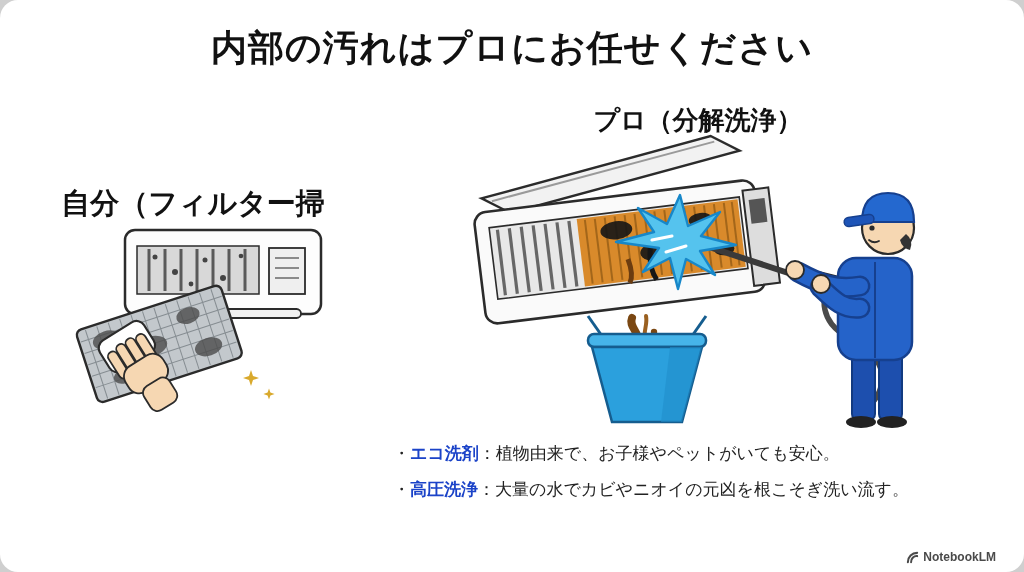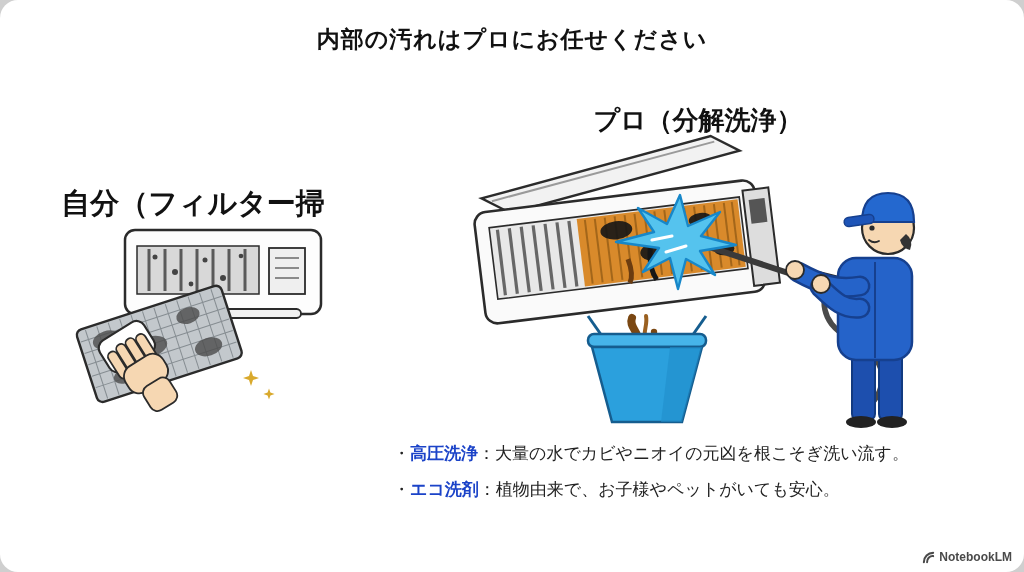--- a/index.html
+++ b/index.html
@@ -7,42 +7,42 @@
     width:1024px;height:572px;position:relative;
     background:#cfcfcf;
     font-family:"Liberation Sans","DejaVu Sans",sans-serif;
     overflow:hidden;
   }
   .card{
     position:absolute;inset:0;background:#ffffff;border-radius:18px;overflow:hidden;
   }
   .page-title{
     position:absolute;top:24px;left:0;width:100%;
-    text-align:center;font-size:23px;font-weight:800;color:#111;
+    text-align:center;font-size:36px;font-weight:800;color:#111;
     letter-spacing:1px;
   }
   .label{
     position:absolute;font-weight:800;color:#111;text-align:center;
   }
   .label-right{top:103px;left:528px;width:340px;font-size:26px;}
   .label-left{top:184px;left:38px;width:310px;font-size:29px;}
   .illus{position:absolute;}
   .illus-left{left:55px;top:212px;width:310px;height:200px;}
   .illus-right{left:420px;top:130px;width:540px;height:300px;}
   .bullets{
     position:absolute;left:393px;top:436px;width:610px;
   }
   .bullet-row{
     font-size:17px;line-height:36px;white-space:nowrap;color:#222;
   }
   .bullet-row .marker{color:#222;}
   .bullet-row .lead{color:#1b43c8;font-weight:800;}
   .bullet-row .rest{color:#222;}
   .watermark{
-    position:absolute;right:12px;bottom:8px;display:flex;align-items:center;gap:4px;
+    position:absolute;right:28px;bottom:8px;display:flex;align-items:center;gap:4px;
     color:#4a4a4a;font-size:12px;font-weight:600;
   }
   svg{display:block;}
 </style>
 </head>
 <body>
 
 <div class="card">
 
   <div class="page-title">内部の汚れはプロにお任せください</div>
@@ -233,24 +233,24 @@
         <g>
           <path d="M442,92 Q442,63 468,63 Q494,63 494,92 Z" fill="#2468cf" stroke="#16408f" stroke-width="2.2"></path>
           <rect x="424" y="86" width="30" height="9" rx="4.5" fill="#1d54b8" stroke="#16408f" stroke-width="1.5" transform="rotate(-8 439 90)"></rect>
         </g>
       </g>
     </svg>
   </div>
 
   <div class="bullets">
     <div class="bullet-row">
-      <span class="marker">・</span><span class="lead">高圧洗浄</span><span class="rest">：大量の水でカビやニオイの元凶を根こそぎ洗い流す。</span>
+      <span class="marker">・</span><span class="lead">エコ洗剤</span><span class="rest">：植物由来で、お子様やペットがいても安心。</span>
     </div>
     <div class="bullet-row">
-      <span class="marker">・</span><span class="lead">エコ洗剤</span><span class="rest">：植物由来で、お子様やペットがいても安心。</span>
+      <span class="marker">・</span><span class="lead">高圧洗浄</span><span class="rest">：大量の水でカビやニオイの元凶を根こそぎ洗い流す。</span>
     </div>
   </div>
 
   <div class="watermark">
     <span>
       <svg width="13" height="13" viewBox="0 0 14 14">
         <path d="M2,12 A10,10 0 0 1 12,2" fill="none" stroke="#4a4a4a" stroke-width="2.2" stroke-linecap="round"></path>
         <path d="M5.5,12 A6,6 0 0 1 12,5.5" fill="none" stroke="#4a4a4a" stroke-width="2.2" stroke-linecap="round"></path>
       </svg>
     </span>

